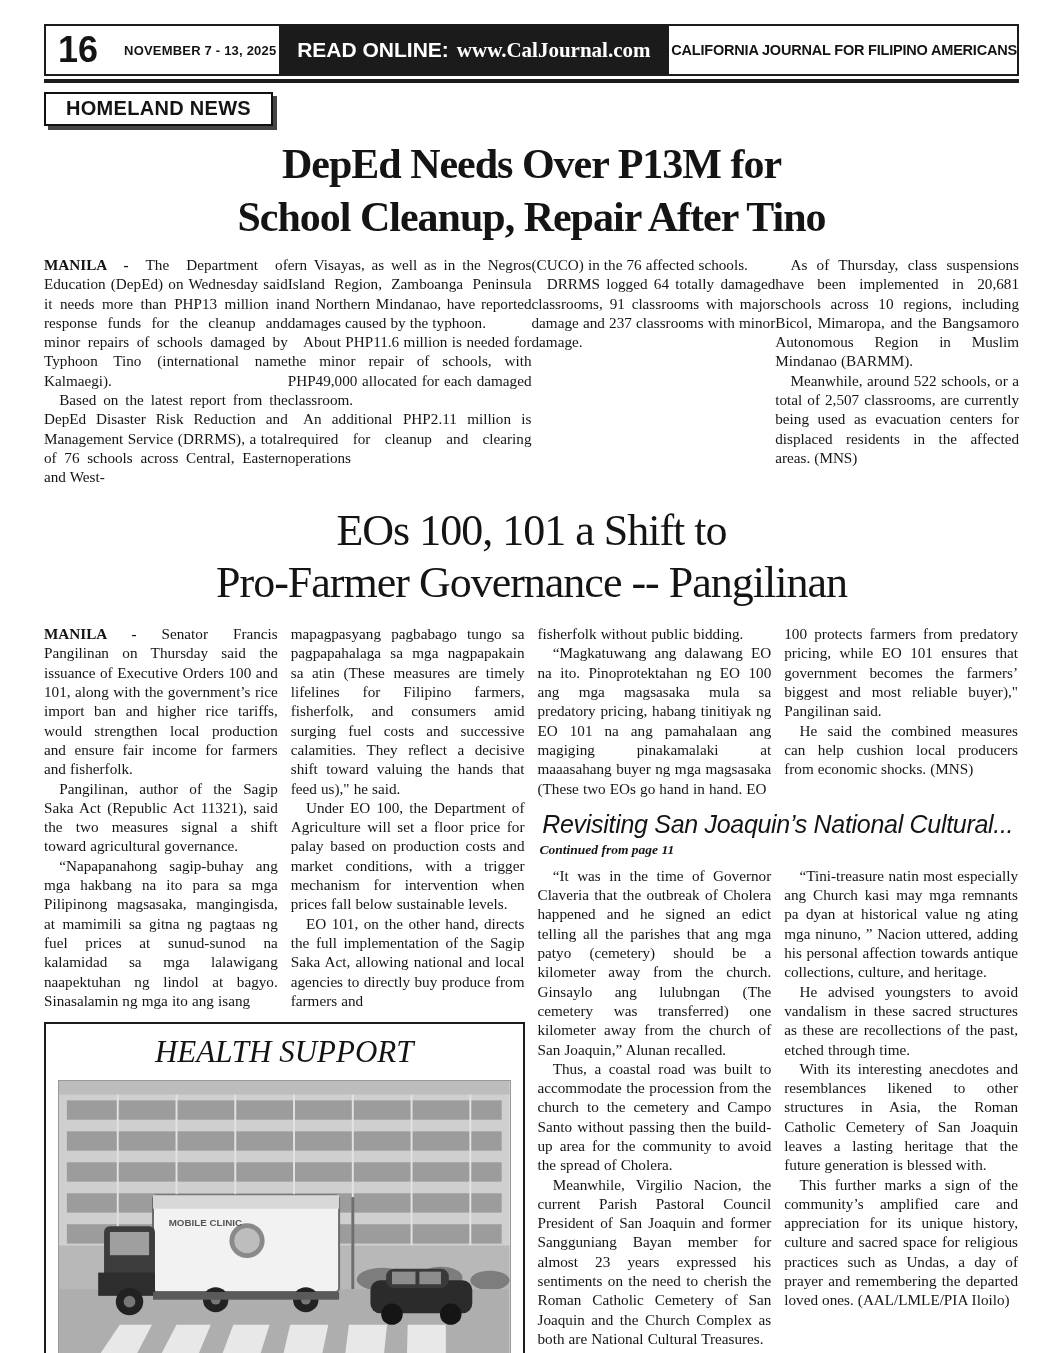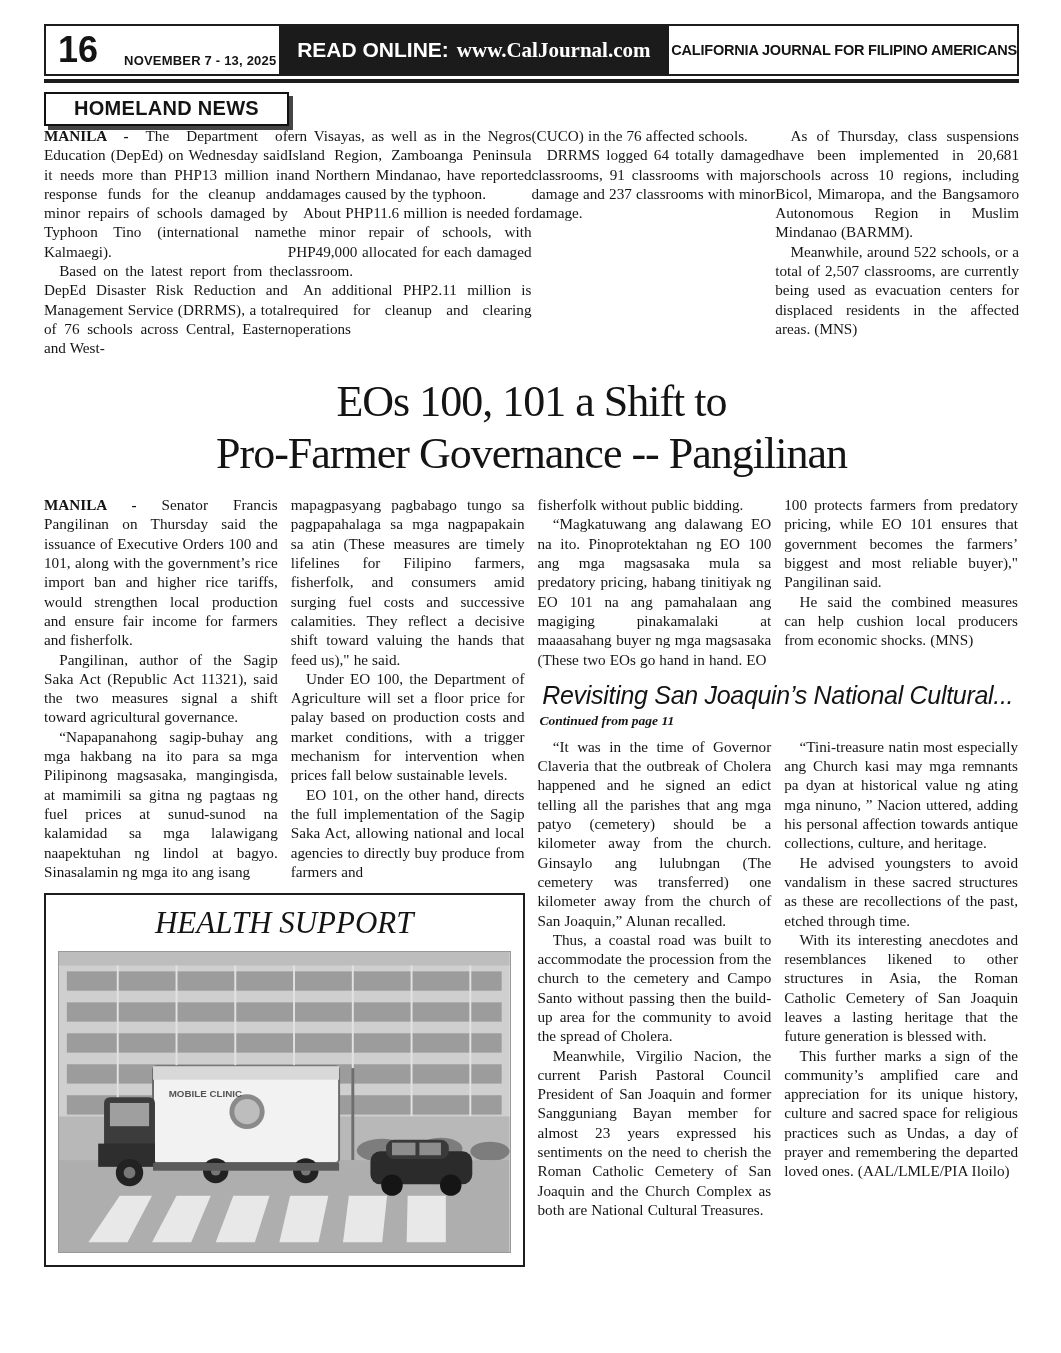--- a/index.html
+++ b/index.html
@@ -10,37 +10,37 @@
     font-family:"Liberation Serif", serif;
   }
   .page { padding:24px 42px 0 44px; }
 
   
   .hdr-strip {
     border:2px solid #1c1c1c; height:52px;
     display:flex; align-items:center; justify-content:space-between;
     background:#fff;
   }
-  .hdr-left { display:flex; align-items:flex-end; gap:10px; padding-left:12px; white-space:nowrap; }
+  .hdr-left { display:flex; align-items:center; gap:10px; padding-left:12px; white-space:nowrap; }
   .pageno { font-family:"Liberation Sans", sans-serif; font-weight:bold; font-size:36px; line-height:1; }
   .dateline { font-family:"Liberation Sans", sans-serif; font-weight:bold; font-size:13px; letter-spacing:.2px;padding-left:16px; }
   .hdr-black {
     align-self:stretch; background:#1b1b1b; color:#fff;
     display:flex; align-items:center; gap:8px; padding:0 18px; white-space:nowrap;
   }
   .hdr-black .ro { font-family:"Liberation Sans", sans-serif; font-weight:bold; font-size:21px; }
   .hdr-black .rourl { font-family:"Liberation Serif", serif; font-weight:bold; font-size:21px; }
   .masthead {
     font-family:"Liberation Sans", sans-serif; font-weight:bold; font-size:14.5px;
     letter-spacing:-.2px; padding-right:0; white-space:nowrap;
   }
   .rule-double { border-top:3px solid #1c1c1c; border-bottom:1px solid #1c1c1c; height:3px; margin-top:3px; }
 
   .section-box {
-    display:inline-block; margin-top:9px; padding:3px 28px 4px;
+    display:inline-block; margin-top:9px; padding:3px 20px 4px;
     border:2px solid #111; background:#fff;
     box-shadow:4px 4px 0 0 #454545;
     font-family:"Liberation Sans", sans-serif; font-weight:bold; font-size:20px; letter-spacing:.3px;
   }
 
   
   .headline1 {
     text-align:center; font-weight:bold; font-size:42px; line-height:1.25;
     letter-spacing:-1px; margin:12px 0 12px;
   }
@@ -92,20 +92,24 @@
       <span class="rourl">www.CalJournal.com</span>
     </div>
     <div class="masthead">CALIFORNIA JOURNAL FOR FILIPINO AMERICANS</div>
   </div>
   <div class="rule-double"></div>
 
   
   <div class="section-box">HOMELAND NEWS</div>
 
   
+  <div class="headline1">
+    <span>DepEd Needs Over P13M for</span><br>
+    <span>School Cleanup, Repair After Tino</span>
+  </div>
 
   
   <div class="cols4">
     <div class="col">
       <p class="body-p"><b class="lead-b">MANILA -</b><span> The Department of Education (DepEd) on Wednesday said it needs more than PHP13 million in response funds for the cleanup and minor repairs of schools damaged by Typhoon Tino (international name Kalmaegi).</span></p>
       <div class="para-list">
           <p> Based on the latest report from the DepEd Disaster Risk Reduction and Management Service (DRRMS), a total of 76 schools across Central, Eastern and West-</p>
         </div>
     </div>
     <div class="col">

